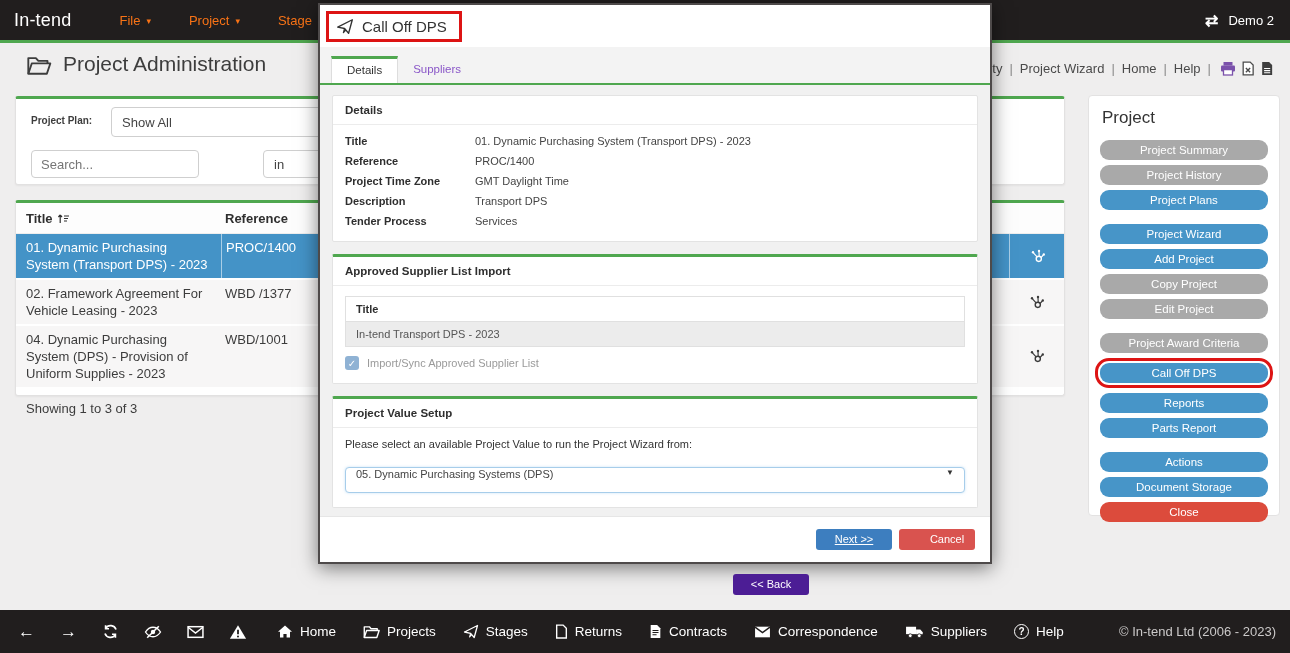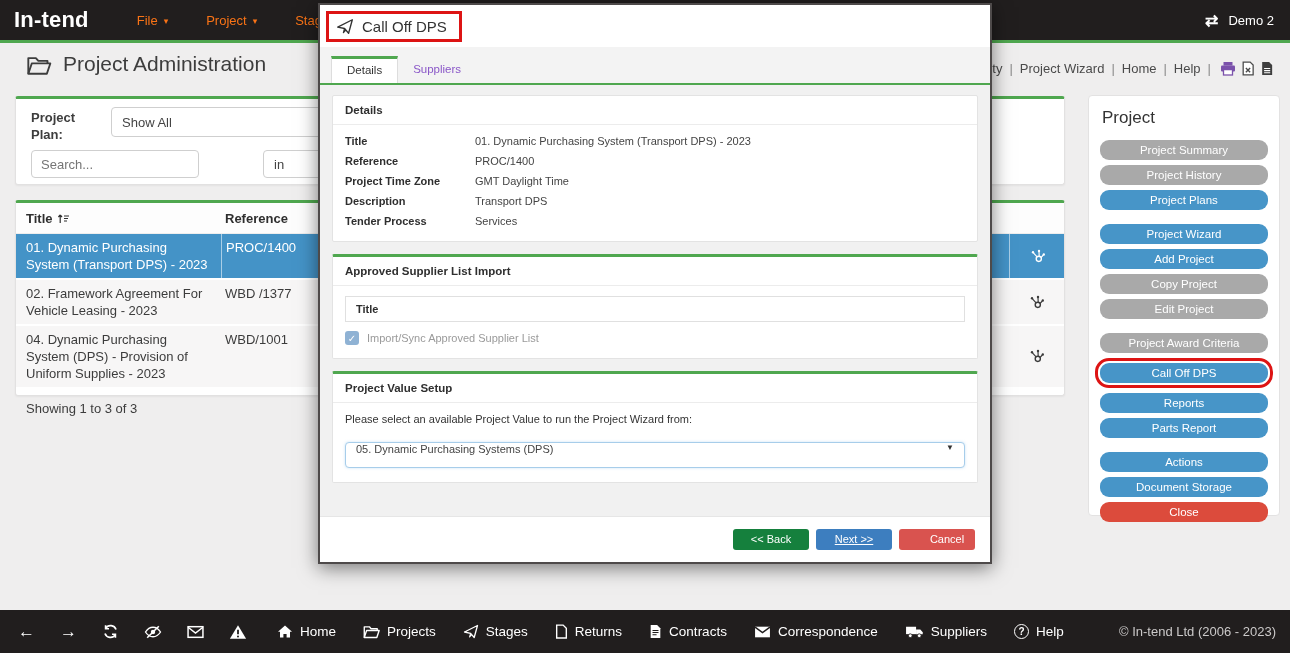--- a/index.html
+++ b/index.html
@@ -4,40 +4,40 @@
 <style>
   * { margin:0; padding:0; box-sizing:border-box; }
   html,body { width:1290px; height:653px; }
   body { font-family:"Liberation Sans", sans-serif; background:#efeeee; }
   .stage { position:relative; width:1290px; height:653px; overflow:hidden; background:#efeeee; }
 
   
   .topbar { position:absolute; left:0; top:0; width:1290px; height:43px;
     background:#211e1e; border-bottom:3px solid #4fa74f;
     display:flex; align-items:center; color:#fff; z-index:5; }
-  .brand { font-size:22px; font-weight:bold; margin-left:14px; letter-spacing:.2px; }
+  .brand { font-size:18px; font-weight:normal; margin-left:14px; letter-spacing:.2px; }
   .menus { display:flex; margin-left:48px; gap:38px; font-size:13px; color:#f97316; }
   .menu-item { display:flex; align-items:center; gap:6px; cursor:pointer; }
   .menu-item .caret { font-size:9px; position:relative; top:1px; }
   .top-right { margin-left:auto; margin-right:16px; display:flex; align-items:center; gap:10px; font-size:13px; }
   .swap-glyph { font-size:16px; font-weight:bold; }
 
   
   .page-title { position:absolute; left:26px; top:52px; display:flex; align-items:flex-end; gap:11px;
     font-size:21px; color:#3d3d3d; z-index:1; }
   .header-links { position:absolute; right:16px; top:61px; display:flex; align-items:center; gap:7px;
     font-size:13px; color:#4a4a4a; z-index:1; }
   .header-links .sep { color:#8a8a8a; }
   .hicons { display:flex; align-items:center; gap:5px; margin-left:2px; }
 
   
   .panel { background:#fff; border:1px solid #e2e1e1; border-top:3px solid #4fa74f;
     border-radius:3px; box-shadow:0 1px 2px rgba(0,0,0,.05); }
   .filter-panel { position:absolute; left:15px; top:96px; width:1050px; height:89px; z-index:1; }
-  .plan-label { position:absolute; left:15px; top:10px; width:70px; font-size:13px; font-weight:bold; color:#3d3d3d; line-height:17px; }
+  .plan-label { position:absolute; left:15px; top:10px; width:70px; font-size:10px; font-weight:bold; color:#3d3d3d; line-height:23px; }
   .select-box { border:1px solid #cfcfcf; border-radius:4px; background:#fff; color:#444;
     font-size:13px; display:flex; align-items:center; padding:0 10px; }
   .plan-select { position:absolute; left:95px; top:8px; width:250px; height:30px; }
   .search-input { position:absolute; left:15px; top:51px; width:168px; height:28px;
     border:1px solid #cfcfcf; border-radius:4px; font-size:13px; color:#999; padding:0 9px;
     font-family:"Liberation Sans", sans-serif; }
   .in-select { position:absolute; left:223px; top:51px; width:118px; height:28px;margin-left:24px; }
 
   
   .table-panel { position:absolute; left:15px; top:200px; width:1050px; height:196px; z-index:1; }
@@ -106,21 +106,21 @@
   .chk-label { font-size:11px; color:#9a9a9a; }
   .pvs-label { font-size:11px; color:#333; padding:10px 12px 15px 12px; }
   .pvs-select { margin:2px 12px 14px 12px; height:26px; border:1px solid #a7cdea; border-radius:4px;
     background:#fff; display:flex; align-items:flex-start; justify-content:space-between; padding:0 10px;
     font-size:11px; color:#444; box-shadow:0 0 3px rgba(102,175,233,.35); cursor:pointer; }
   .pvs-caret { font-size:8px; color:#333; }
   .modal-footer { position:absolute; left:0; right:0; bottom:0; height:46px; background:#fff; border-top:1px solid #e6e6e6; }
   .mf-buttons { position:absolute; right:15px; top:12px; display:flex; gap:7px; }
   .mbtn { width:76px; height:21px; line-height:21px; text-align:center; border:none; border-radius:3px;
     font-size:11px; color:#fff; cursor:pointer; font-family:"Liberation Sans", sans-serif; }
-  .mbtn.back { background:#15803d; }
+  .mbtn.back { background:#4c1d95;margin-top:45px; }
   .mbtn.next { background:#3d7ebf;text-decoration:underline; }
   .mbtn.cancel { background:#d9534f;padding-left:20px; }
 
   svg { display:block; }
 </style>
 </head>
 <body>
 
 <div class="stage">
 
@@ -318,20 +318,21 @@
             <div class="flabel">Tender Process</div>
             <div class="fvalue">Services</div>
           </div>
         </div>
       </div>
 
       <div class="card green-top">
         <div class="card-header">Approved Supplier List Import</div>
         <div class="asl-table">
           <div class="asl-th">Title</div>
+          <div class="asl-td">In-tend Transport DPS - 2023</div>
         </div>
         <div class="chk-row">
           <div class="checkbox">✓</div>
           <div class="chk-label">Import/Sync Approved Supplier List</div>
         </div>
       </div>
 
       <div class="card green-top">
         <div class="card-header">Project Value Setup</div>
         <div class="pvs-label">Please select an available Project Value to run the Project Wizard from:</div>

